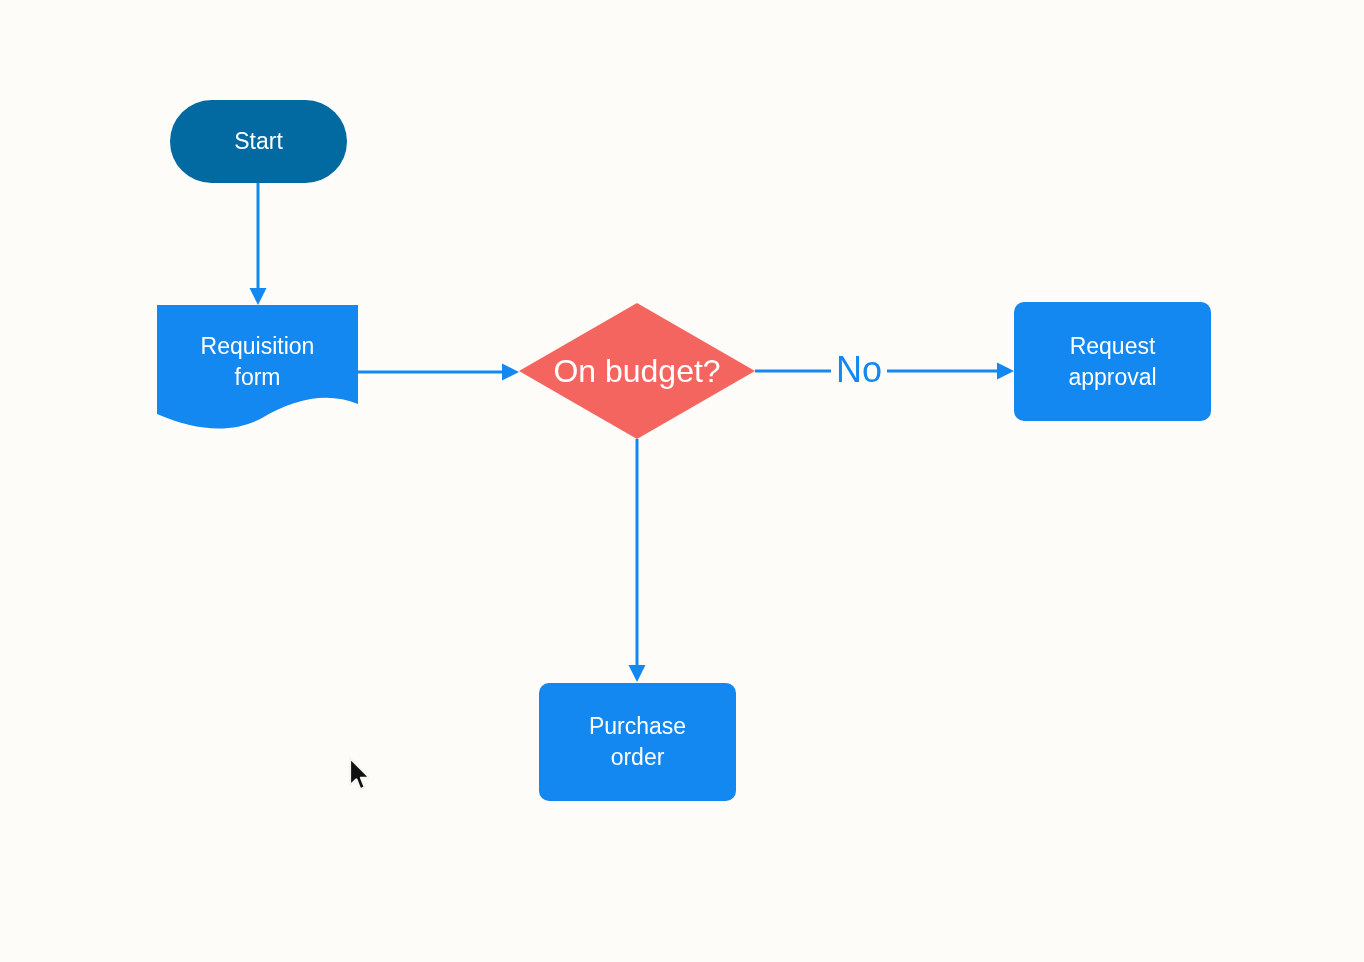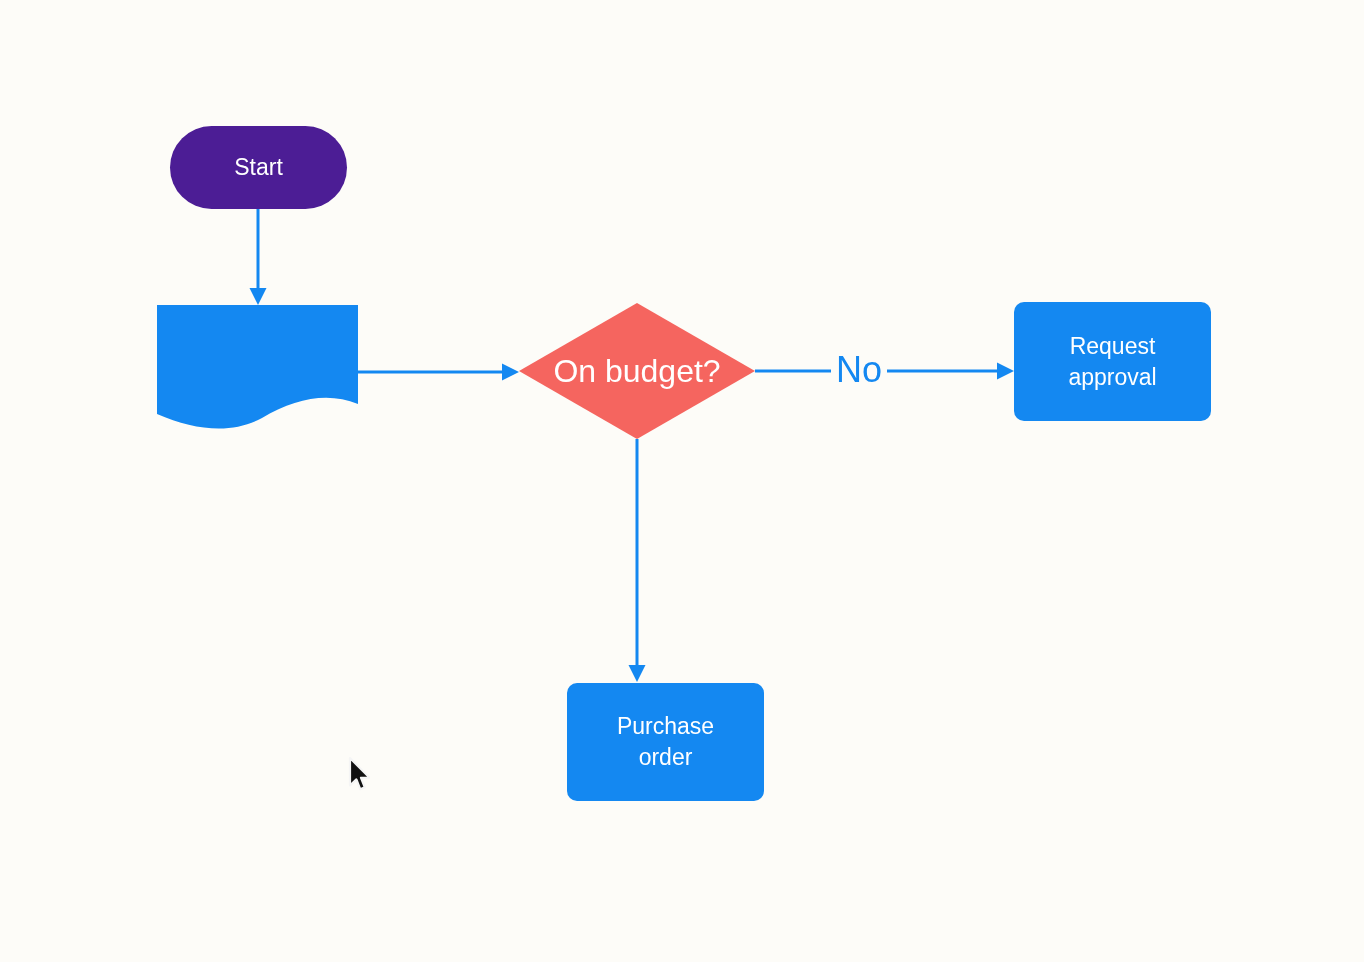--- a/index.html
+++ b/index.html
@@ -27,27 +27,26 @@
     text-align: center;
     color: #ffffff;
     font-size: 23px;
     line-height: 31px;
     font-weight: 500;
     user-select: none;
   }
   .node-terminator {
     left: 170px; top: 100px;
     width: 177px; height: 83px;
-    background: #4c1d95;
+    background: #0369a1;
     border-radius: 42px;
-    margin-top: 26px;
   }
   .node-process { background: #1488f1; border-radius: 10px; }
   .node-request-approval { left: 1014px; top: 302px; width: 197px; height: 119px; padding: 12px 24px; }
-  .node-purchase-order  { left: 567px;  top: 683px; width: 197px; height: 118px; padding: 0 30px; }
+  .node-purchase-order  { left: 539px;  top: 683px; width: 197px; height: 118px; padding: 0 30px; }
   .node-document-label {
     left: 157px; top: 305px;
     width: 201px; height: 114px;
     padding: 0 20px;
     background: transparent;
   }
   .node-decision-label {
     left: 519px; top: 303px;
     width: 236px; height: 136px;
     background: transparent;
@@ -105,20 +104,23 @@
              C 328 392 296 398 262 418
              C 233 434 196 431 157 414 Z" fill="#1488f1"></path>
 
     <polygon points="637,303 755,371 637,439 519,371" fill="#f5655f"></polygon>
   </svg>
 
   <div class="node node-terminator">
     <span>Start</span>
   </div>
 
+  <div class="node node-document-label">
+    <span>Requisition form</span>
+  </div>
 
   <div class="node node-decision-label">
     <span>On budget?</span>
   </div>
 
   <div class="node node-process node-request-approval">
     <span>Request approval</span>
   </div>
 
   <div class="node node-process node-purchase-order">

